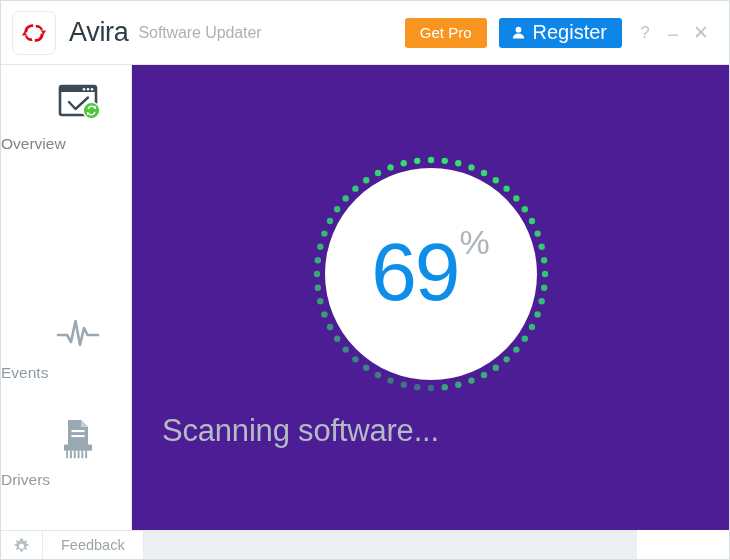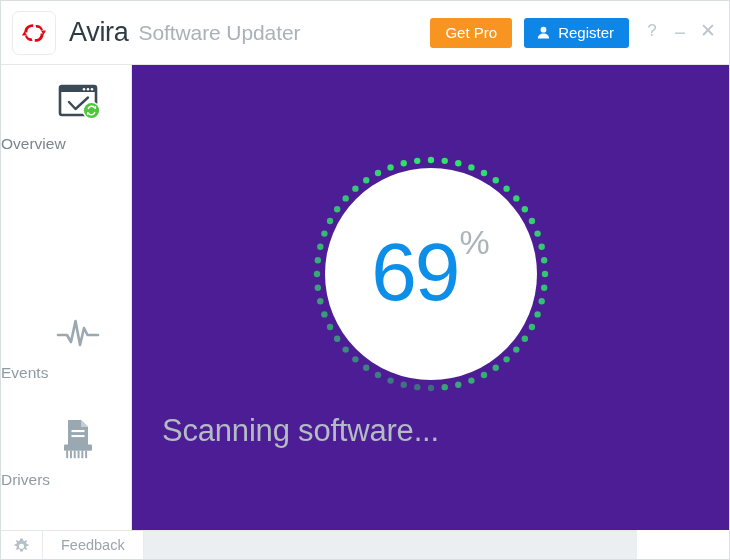--- a/index.html
+++ b/index.html
@@ -49,50 +49,50 @@
   .brand-name {
     margin-left: 13px;
     font-size: 27px;
     color: #2e3c46;
     letter-spacing: -0.3px;
     line-height: 1;
   }
 
   .brand-sub {
     margin-left: 10px;
-    font-size: 21px;
+    font-size: 16px;
     color: #a9b2b8;
     letter-spacing: -0.1px;
     line-height: 1;
   }
 
   .header-right {
     margin-left: auto;
     display: flex;
-    align-items: flex-start;
-    margin-right: 8px;
+    align-items: center;
+    margin-right: 15px;
   }
 
   .btn-getpro {
     background: #f79520;
     color: #ffffff;
     font-size: 15px;
     border: none;
     border-radius: 3px;
     height: 30px;
     padding: 0 15px;
     cursor: pointer;
     font-family: inherit;
     line-height: 30px;
   }
 
   .btn-register {
     background: #0d86e8;
     color: #ffffff;
-    font-size: 15px;
+    font-size: 20px;
     border: none;
     border-radius: 3px;
     height: 30px;
     padding: 0 15px 0 12px;
     margin-left: 12px;
     cursor: pointer;
     font-family: inherit;
     display: flex;
     align-items: center;
     gap: 7px;

